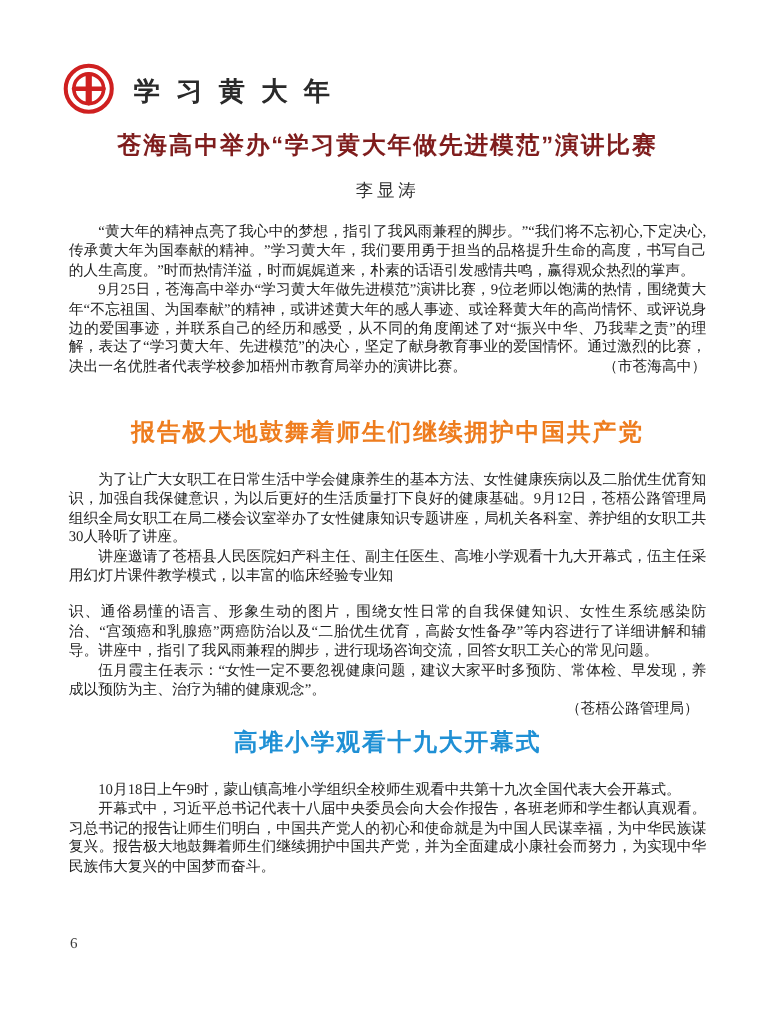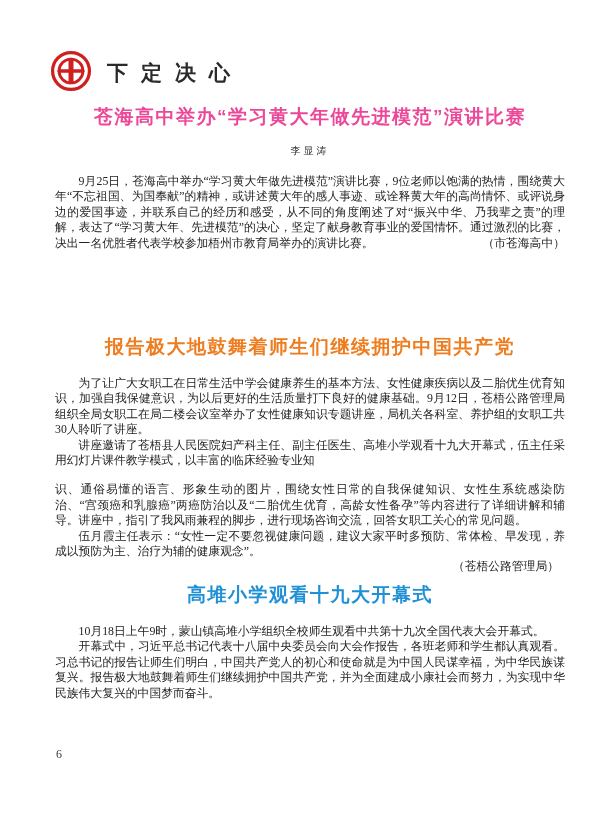--- a/index.html
+++ b/index.html
@@ -22,21 +22,21 @@
   .a1{ top:104px; }
   .a2{ top:334px; }
   .a3{ top:582px; }
   .title{
     font-family:"Liberation Sans", sans-serif;
     font-weight:bold; text-align:center;
     font-size:19px; letter-spacing:1.5px; line-height:26px;
   }
   .author{
     font-family:"Liberation Sans", sans-serif;
-    text-align:center; font-size:10px; color:#333;
+    text-align:center; font-size:14px; color:#333;
     letter-spacing:3px; margin-top:14px;
   }
   .body-text{ margin-top:16px; font-size:11.8px; line-height:15.4px; text-align:justify; }
   .body-text p{ margin:0; }
   .indent{ text-indent:2em; }
   .attribution-inline{ text-align:right; margin-top:-15.4px; }
   .attribution-own{ text-align:right; padding-right:6px; }
   .columns{ display:flex; gap:14px; margin-top:16px;flex-direction:column; }
   .col{ flex:1 1 0; font-size:11.8px; line-height:15.4px; text-align:justify; }
   .col p{ margin:0; }
@@ -51,27 +51,28 @@
 <div class="page">
 
   <div class="masthead">
     <svg class="emblem" viewBox="0 0 44 44" aria-hidden="true">
       <circle cx="22" cy="22" r="19.3" fill="none" stroke="#cf2020" stroke-width="3.4"></circle>
       <path d="M22 9.5 A12.5 12.5 0 0 0 22 34.5" fill="none" stroke="#cf2020" stroke-width="3" stroke-linecap="round"></path>
       <path d="M22 9.5 A12.5 12.5 0 0 1 22 34.5" fill="none" stroke="#cf2020" stroke-width="3" stroke-linecap="round"></path>
       <line x1="9.5" y1="22" x2="34.5" y2="22" stroke="#cf2020" stroke-width="3.6" stroke-linecap="round"></line>
       <rect x="19.4" y="9" width="5.2" height="26" rx="2.6" fill="#cf2020"></rect>
     </svg>
-    <div class="logo-text">下定决心</div>
+    <div class="logo-text">学习黄大年</div>
   </div>
 
   <div class="article a1">
-    <div class="title" style="color: #ec4899;">苍海高中举办“学习黄大年做先进模范”演讲比赛</div>
+    <div class="title" style="color: #7f1d1d;">苍海高中举办“学习黄大年做先进模范”演讲比赛</div>
     <div class="author">李显涛</div>
     <div class="body-text">
+      <p class="indent">“黄大年的精神点亮了我心中的梦想，指引了我风雨兼程的脚步。”“我们将不忘初心,下定决心,传承黄大年为国奉献的精神。”学习黄大年，我们要用勇于担当的品格提升生命的高度，书写自己的人生高度。”时而热情洋溢，时而娓娓道来，朴素的话语引发感情共鸣，赢得观众热烈的掌声。</p>
       <p class="indent">9月25日，苍海高中举办“学习黄大年做先进模范”演讲比赛，9位老师以饱满的热情，围绕黄大年“不忘祖国、为国奉献”的精神，或讲述黄大年的感人事迹、或诠释黄大年的高尚情怀、或评说身边的爱国事迹，并联系自己的经历和感受，从不同的角度阐述了对“振兴中华、乃我辈之责”的理解，表达了“学习黄大年、先进模范”的决心，坚定了献身教育事业的爱国情怀。通过激烈的比赛，决出一名优胜者代表学校参加梧州市教育局举办的演讲比赛。</p>
       <div class="attribution-inline">（市苍海高中）</div>
     </div>
   </div>
 
   <div class="article a2">
     <div class="title" style="color: rgb(238, 125, 31);">报告极大地鼓舞着师生们继续拥护中国共产党</div>
     <div class="columns">
       <div class="col">
         <p class="indent">为了让广大女职工在日常生活中学会健康养生的基本方法、女性健康疾病以及二胎优生优育知识，加强自我保健意识，为以后更好的生活质量打下良好的健康基础。9月12日，苍梧公路管理局组织全局女职工在局二楼会议室举办了女性健康知识专题讲座，局机关各科室、养护组的女职工共30人聆听了讲座。</p>

